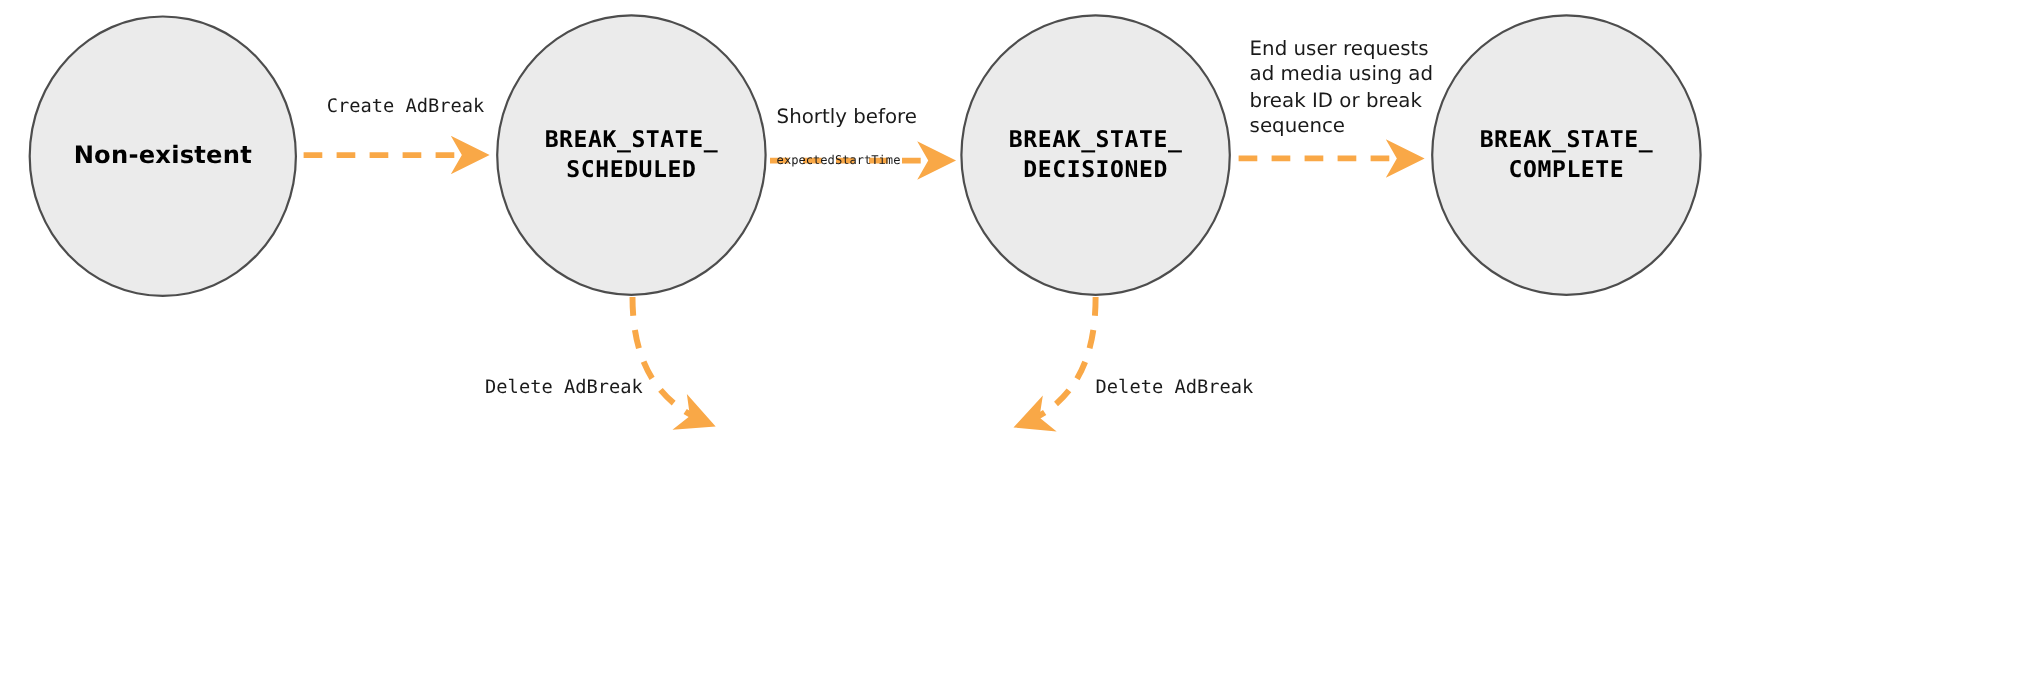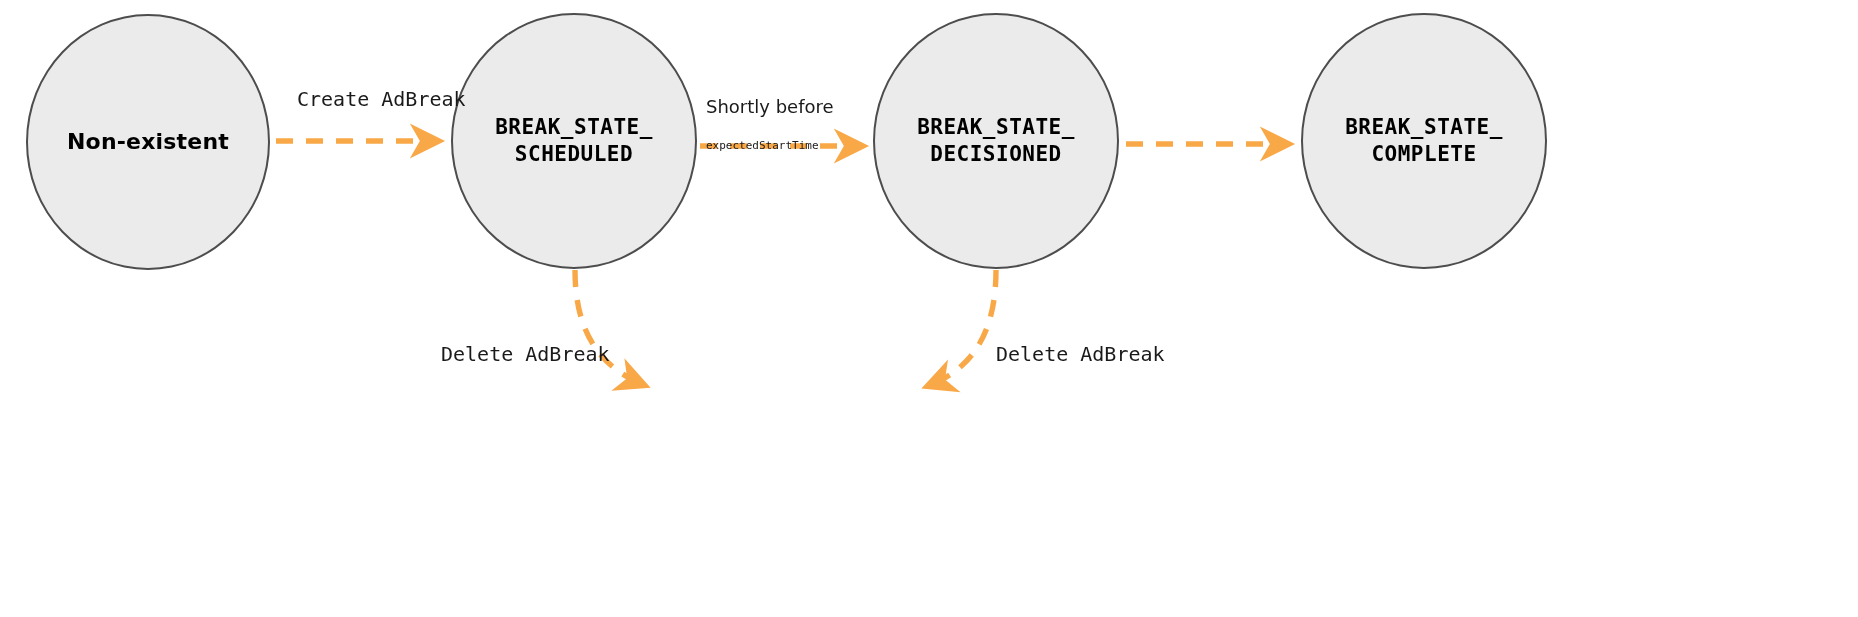--- a/index.html
+++ b/index.html
@@ -54,21 +54,21 @@
     font-size: 22px;
   }
   .edge-label {
     position: absolute;
     color: #1a1a1a;
     line-height: 1.30;
     white-space: pre-line;
   }
   .el-mono {
     font-family: "DejaVu Sans Mono", "Liberation Mono", monospace;
-    font-size: 20px;
+    font-size: 17px;
   }
   .el-sans {
     font-family: "DejaVu Sans", "Liberation Sans", sans-serif;
     font-size: 18px;
   }
   .el-mix-top {
     font-family: "DejaVu Sans", "Liberation Sans", sans-serif;
     font-size: 18px;
   }
   .el-mix-bottom {
@@ -117,18 +117,22 @@
   </div>
 
 
   <div class="edge-label el-mono" style="left:297px; top:86px;">Create AdBreak</div>
 
   <div class="edge-label" style="left:706px; top:74px;">
     <div class="el-mix-top">Shortly before</div>
     <div class="el-mix-bottom">expectedStartTime</div>
   </div>
 
+  <div class="edge-label el-sans" style="left:1136px; top:33px;">End user requests
+ad media using ad
+break ID or break
+sequence</div>
 
   <div class="edge-label el-mono" style="left:441px; top:341px;">Delete AdBreak</div>
 
   <div class="edge-label el-mono" style="left:996px; top:341px;">Delete AdBreak</div>
 
 </div>
 
 </body></html>

